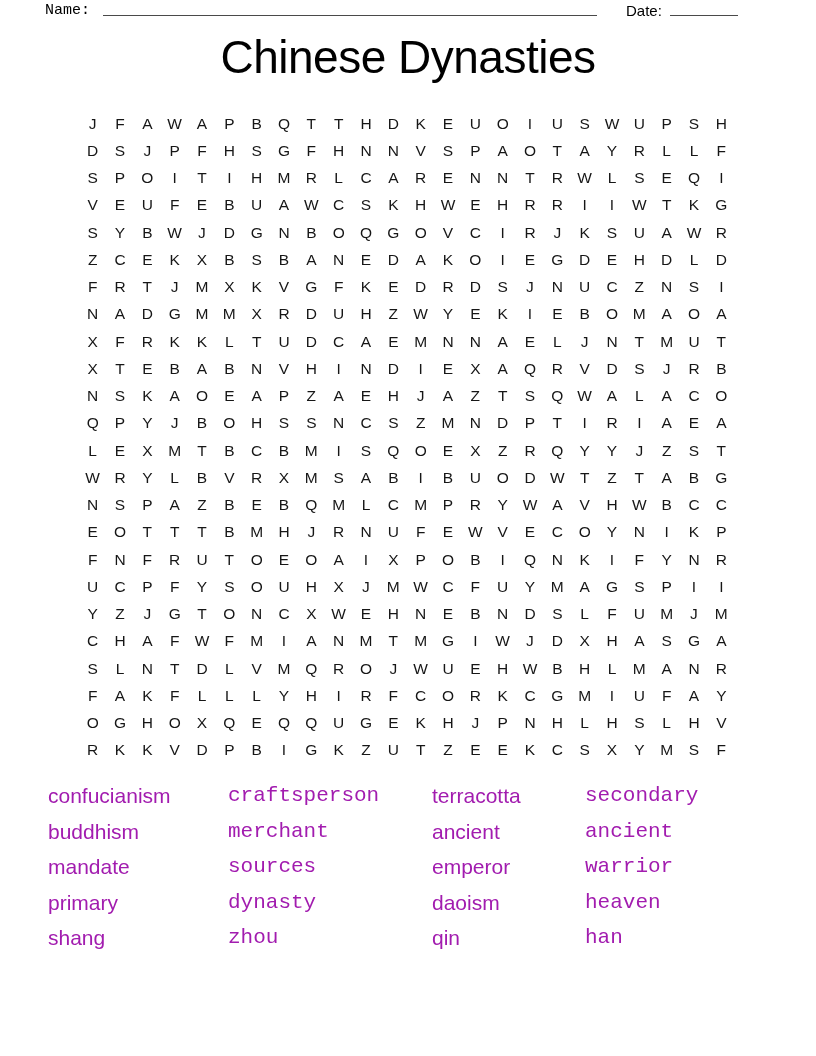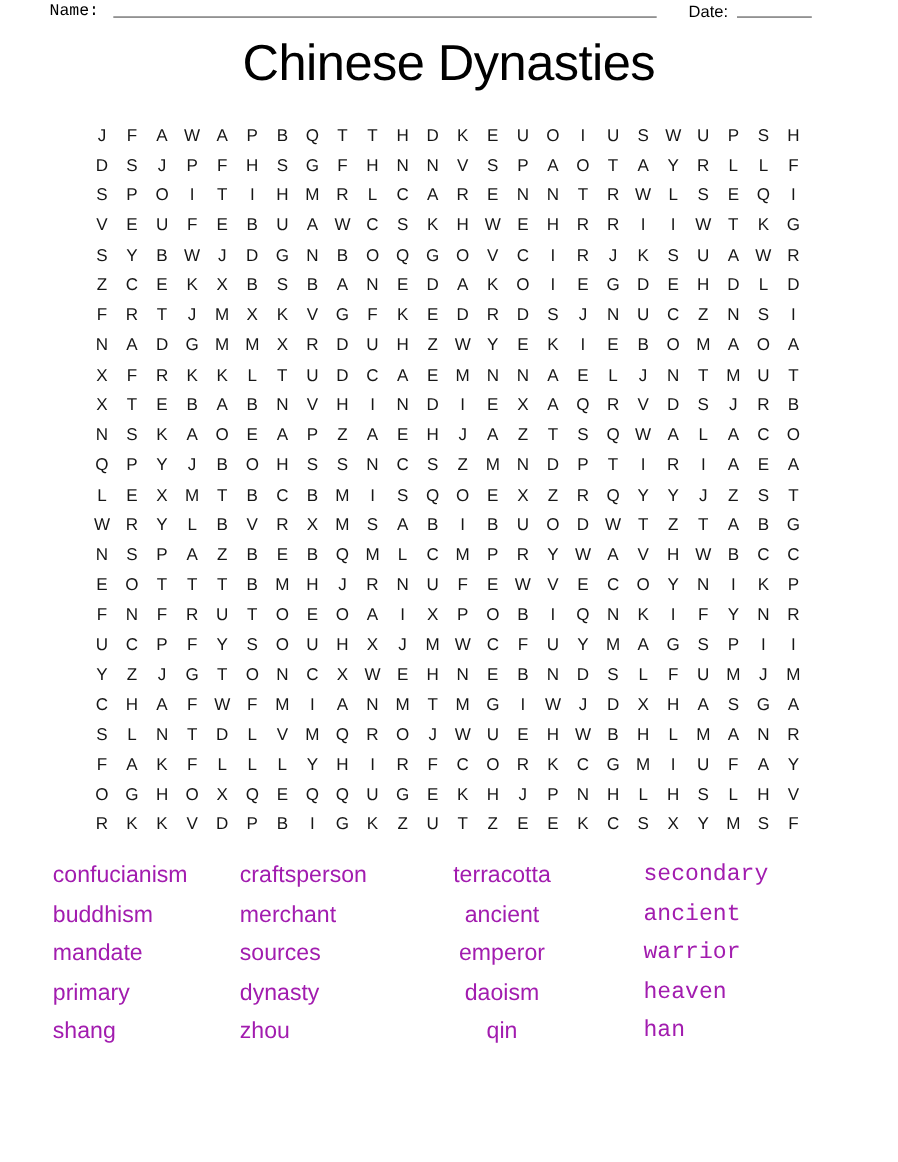--- a/index.html
+++ b/index.html
@@ -34,22 +34,22 @@
     grid-template-rows: repeat(24, 1fr);
   }
   .cell {
     display: flex; align-items: center; justify-content: center;
     font-size: 15.5px; color: #161616;
   }
 
   #words { position: absolute; left: 0; top: 778px; width: 816px; height: 190px; }
   .word-col { position: absolute; top: 0; }
   .word-col.c0 { left: 48px; }
-  .word-col.c1 { left: 218px; }
-  .word-col.c2 { left: 412px; text-align: center; }
+  .word-col.c1 { left: 228px; font-family: Liberation Mono, monospace; }
+  .word-col.c2 { left: 432px; }
   .word-col.c3 { left: 585px; font-family: Liberation Mono, monospace; }
   .word { font-size: 21px; line-height: 35.6px; color: #a21caf; white-space: nowrap; }
 </style>
 </head>
 <body>
 
 <div>
 
   <span id="name-label" class="hdr-label">Name:</span>
   <div id="name-line" class="hdr-line"></div>

